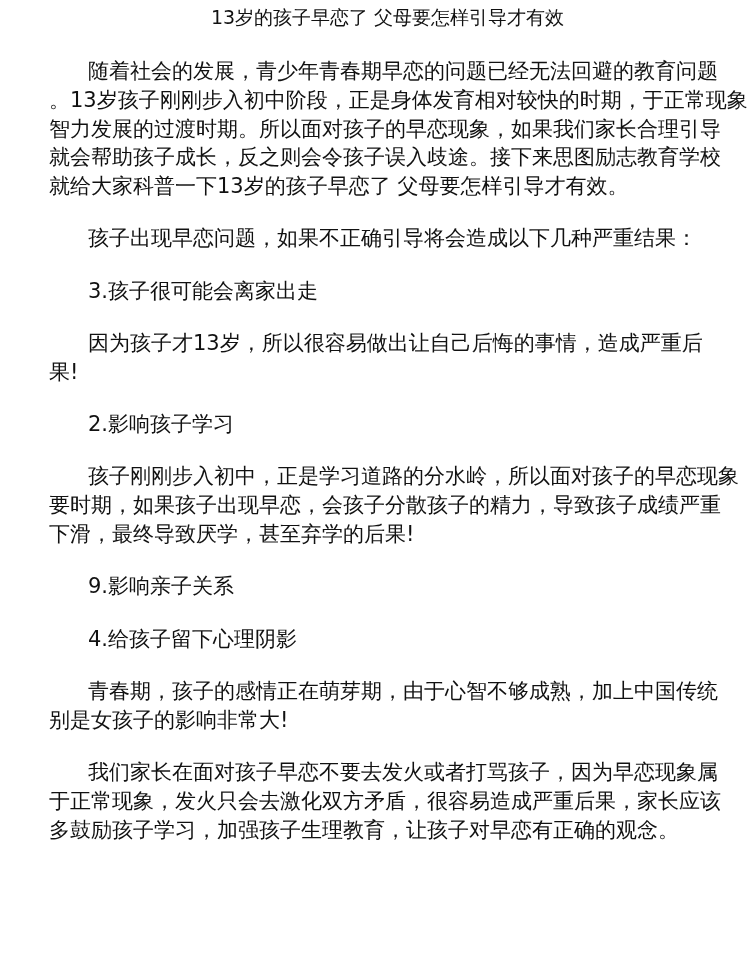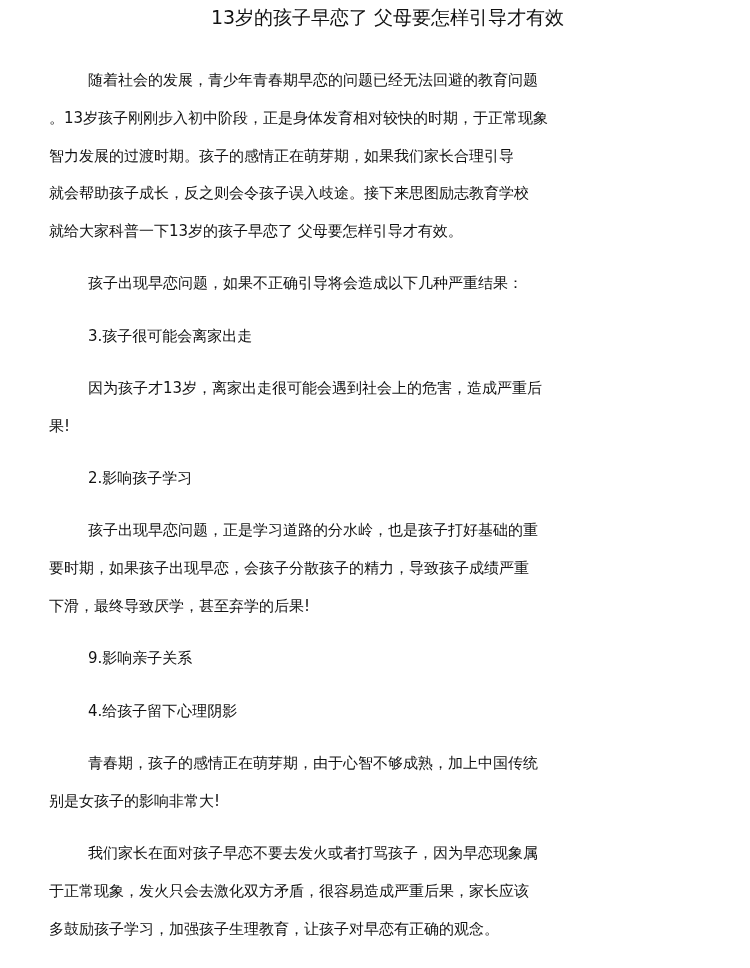--- a/index.html
+++ b/index.html
@@ -31,64 +31,63 @@
     top: 57px;
     width: 650px;
   }
   .para {
     margin: 0 0 23.5px 0;
   }
   .line {
     display: block;
     height: 28.8px;
     line-height: 28.8px;
-    font-size: 15px;
+    font-size: 21px;
     white-space: nowrap;
     overflow: visible;
-    margin-top: 9px;
   }
   .line.indent {
     padding-left: 39px;
   }
 </style>
 </head>
 <body>
 
 <div>
   <div class="title">13岁的孩子早恋了 父母要怎样引导才有效</div>
 
   <div class="article">
 
     <p class="para">
       <span class="line indent">随着社会的发展，青少年青春期早恋的问题已经无法回避的教育问题</span>
       <span class="line">。13岁孩子刚刚步入初中阶段，正是身体发育相对较快的时期，于正常现象</span>
-      <span class="line">智力发展的过渡时期。孩子的感情正在萌芽期，如果我们家长合理引导</span>
+      <span class="line">智力发展的过渡时期。所以面对孩子的早恋现象，如果我们家长合理引导</span>
       <span class="line">就会帮助孩子成长，反之则会令孩子误入歧途。接下来思图励志教育学校</span>
       <span class="line">就给大家科普一下13岁的孩子早恋了 父母要怎样引导才有效。</span>
     </p>
 
     <p class="para">
       <span class="line indent">孩子出现早恋问题，如果不正确引导将会造成以下几种严重结果：</span>
     </p>
 
     <p class="para">
       <span class="line indent">3.孩子很可能会离家出走</span>
     </p>
 
     <p class="para">
-      <span class="line indent">因为孩子才13岁，离家出走很可能会遇到社会上的危害，造成严重后</span>
+      <span class="line indent">因为孩子才13岁，所以很容易做出让自己后悔的事情，造成严重后</span>
       <span class="line">果!</span>
     </p>
 
     <p class="para">
       <span class="line indent">2.影响孩子学习</span>
     </p>
 
     <p class="para">
-      <span class="line indent">孩子出现早恋问题，正是学习道路的分水岭，也是孩子打好基础的重</span>
+      <span class="line indent">孩子刚刚步入初中，正是学习道路的分水岭，所以面对孩子的早恋现象</span>
       <span class="line">要时期，如果孩子出现早恋，会孩子分散孩子的精力，导致孩子成绩严重</span>
       <span class="line">下滑，最终导致厌学，甚至弃学的后果!</span>
     </p>
 
     <p class="para">
       <span class="line indent">9.影响亲子关系</span>
     </p>
 
 
     <p class="para">

